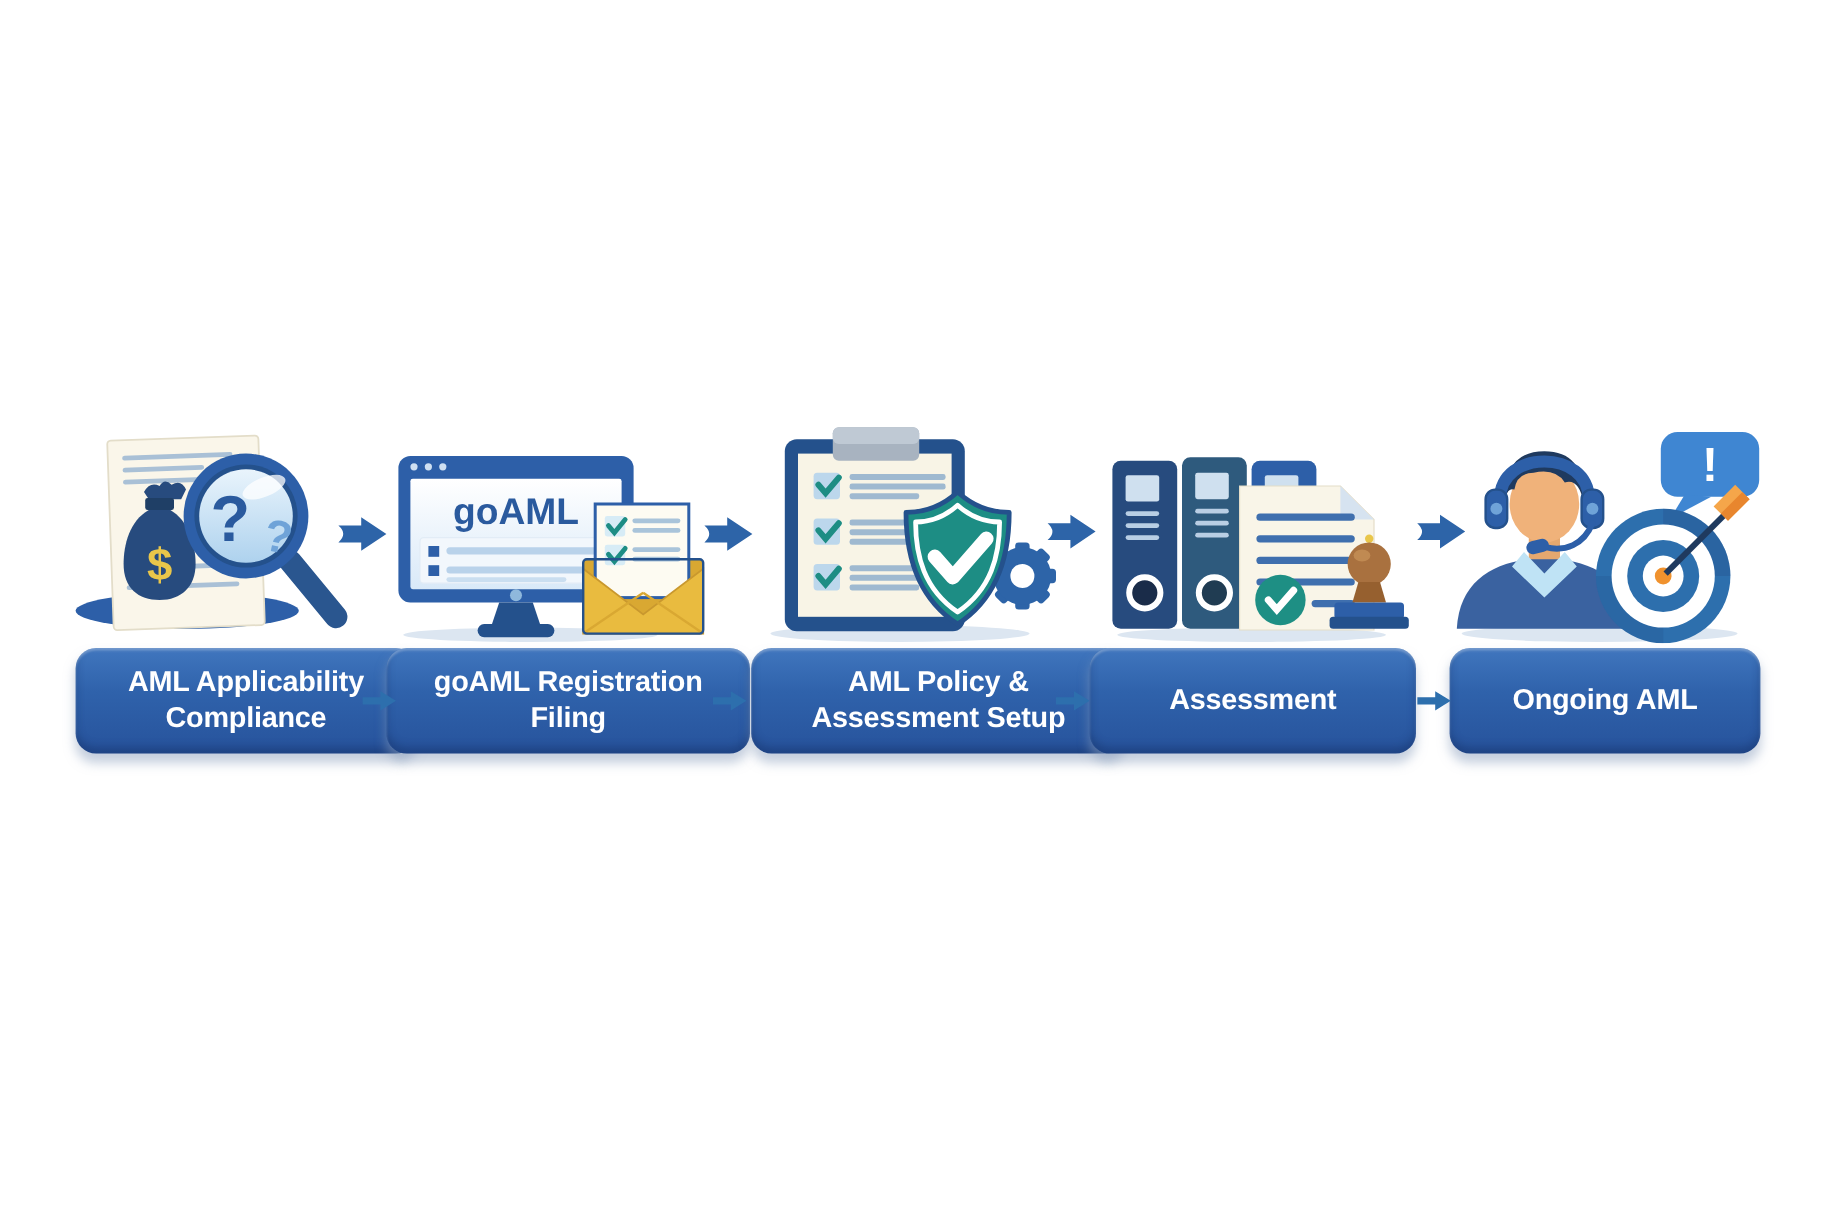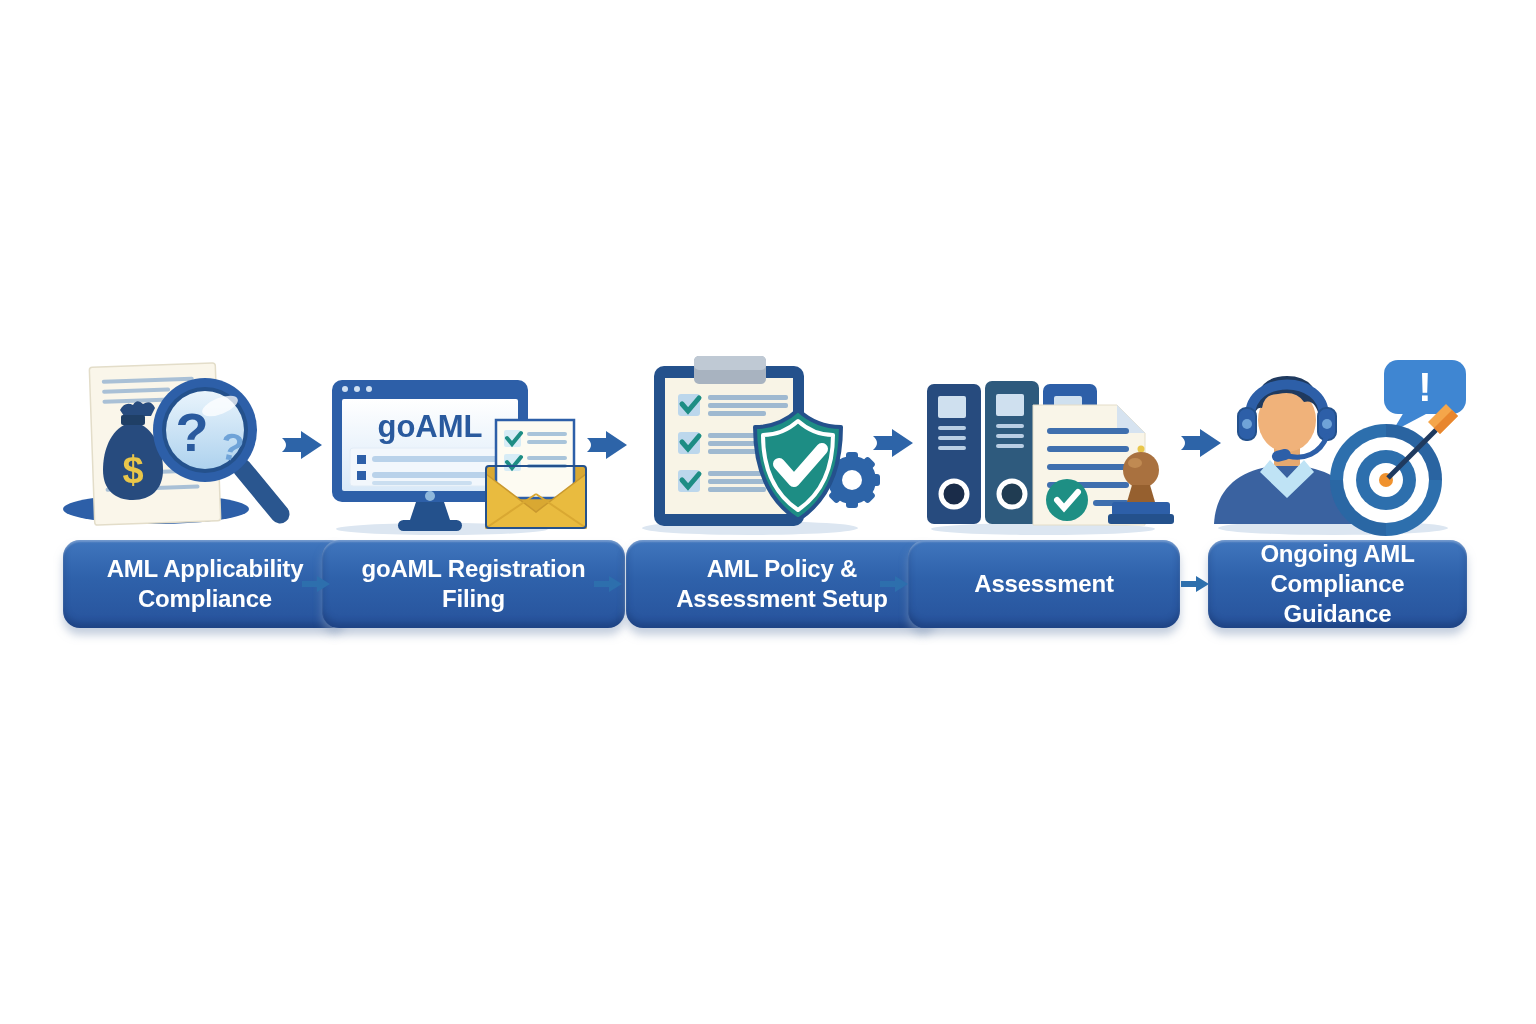--- a/index.html
+++ b/index.html
@@ -268,21 +268,20 @@
   </div>
   <div class="step-label" style="left:626px;width:312px">
     <span>AML Policy &amp;</span>
     <span>Assessment Setup</span>
   </div>
   <div class="step-label" style="left:908px;width:272px">
     <span>Assessment</span>
   </div>
   <div class="step-label" style="left:1208px;width:259px">
     <span>Ongoing AML</span>
-    <span>Compliance Guidance</span>
   </div>
 
   <svg class="conn" style="left:302px;top:575px" width="28" height="18" viewBox="0 0 28 18">
     <path d="M0,6 L15,6 L15,1 L28,9 L15,17 L15,12 L0,12 Z" fill="#2d6fad"></path>
   </svg>
   <svg class="conn" style="left:594px;top:575px" width="28" height="18" viewBox="0 0 28 18">
     <path d="M0,6 L15,6 L15,1 L28,9 L15,17 L15,12 L0,12 Z" fill="#2d6fad"></path>
   </svg>
   <svg class="conn" style="left:880px;top:575px" width="28" height="18" viewBox="0 0 28 18">
     <path d="M0,6 L15,6 L15,1 L28,9 L15,17 L15,12 L0,12 Z" fill="#2d6fad"></path>

